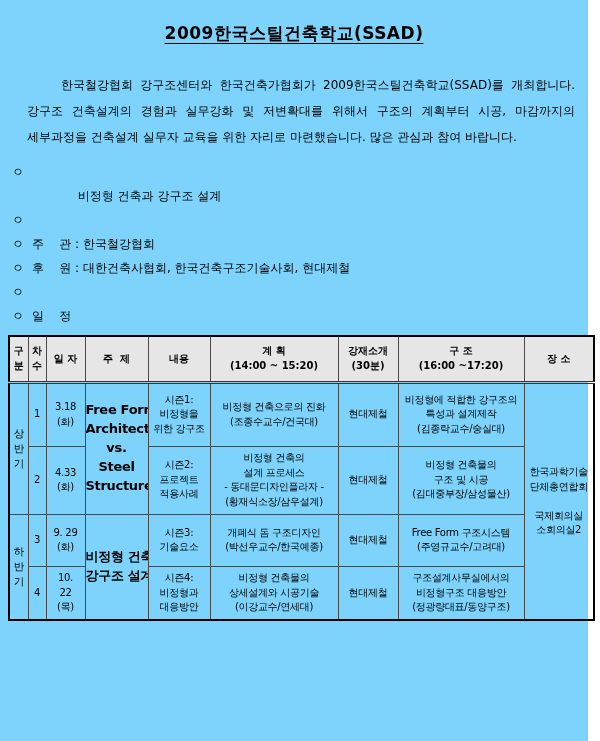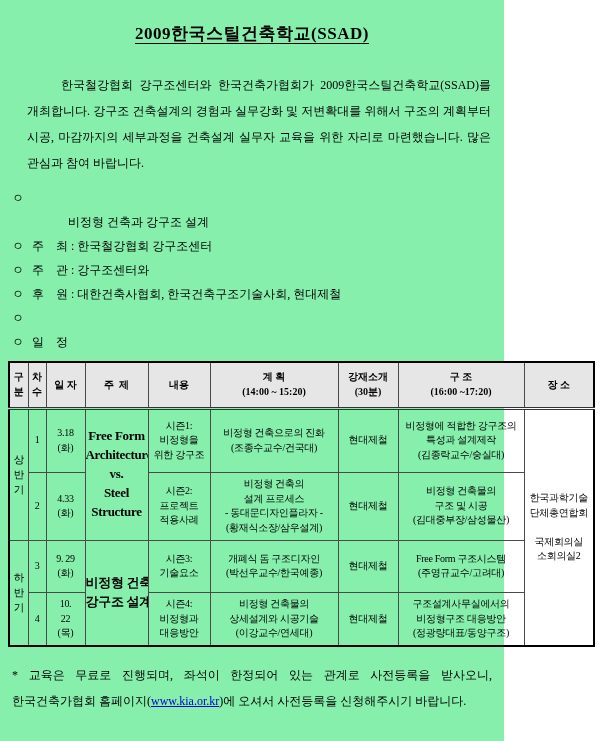--- a/index.html
+++ b/index.html
@@ -2,21 +2,21 @@
 <html><head>
 <meta charset="utf-8">
 <style>
   * { margin:0; padding:0; box-sizing:border-box; }
   html,body { background:#fff; }
   body {
     width:600px; height:741px;
     font-family:"DejaVu Sans","Liberation Sans",sans-serif;
     color:#000; overflow:hidden;
   }
-  .page { width:504px; height:741px; padding:16px 8px 0 8px; background:#86efac;font-family:Liberation Serif, serif; }
+  .page { width:588px; height:741px; padding:16px 8px 0 8px; background:#7dd3fc; }
 
   .title {
     text-align:center; font-size:17px; font-weight:bold;
     text-decoration:underline; text-underline-offset:4px;
     letter-spacing:0.5px; margin-top:6px;
   }
 
   .intro {
     margin:27px 5px 0 19px; font-size:12px; line-height:26px;
     text-align:justify; text-indent:34px; word-break:keep-all;
@@ -65,25 +65,24 @@
   <div class="info-list">
     <div class="info-line">
       <span class="marker">ㅇ</span>
     </div>
     <div class="info-line">
       <span class="marker"></span>
       <span class="txt">            비정형 건축과 강구조 설계</span>
     </div>
     <div class="info-line">
       <span class="marker">ㅇ</span>
-      <span class="txt">주    최 : 한국철강협회 강구조센터</span>
-    </div>
-    <div class="info-line">
-      <span class="marker">ㅇ</span>
-      <span class="txt">주    관 : 강구조센터와</span>
+    </div>
+    <div class="info-line">
+      <span class="marker">ㅇ</span>
+      <span class="txt">주    관 : 한국철강협회</span>
     </div>
     <div class="info-line">
       <span class="marker">ㅇ</span>
       <span class="txt">후    원 : 대한건축사협회, 한국건축구조기술사회, 현대제철</span>
     </div>
     <div class="info-line">
       <span class="marker">ㅇ</span>
     </div>
     <div class="info-line">
       <span class="marker">ㅇ</span>
@@ -194,16 +193,15 @@
 상세설계와 시공기술
 (이강교수/연세대)</td>
         <td>현대제철</td>
         <td>구조설계사무실에서의
 비정형구조 대응방안
 (정광량대표/동양구조)</td>
       </tr>
     </tbody>
   </table>
 
-  <p class="note1"><span>* 교육은 무료로 진행되며, 좌석이 한정되어 있는 관계로 사전등록을 받사오니, 한국건축가협회 홈페이지(</span><a class="link">www.kia.or.kr</a><span>)에 오셔서 사전등록을 신청해주시기 바랍니다.</span></p>
 
 
 </div>
 
 </body></html>

